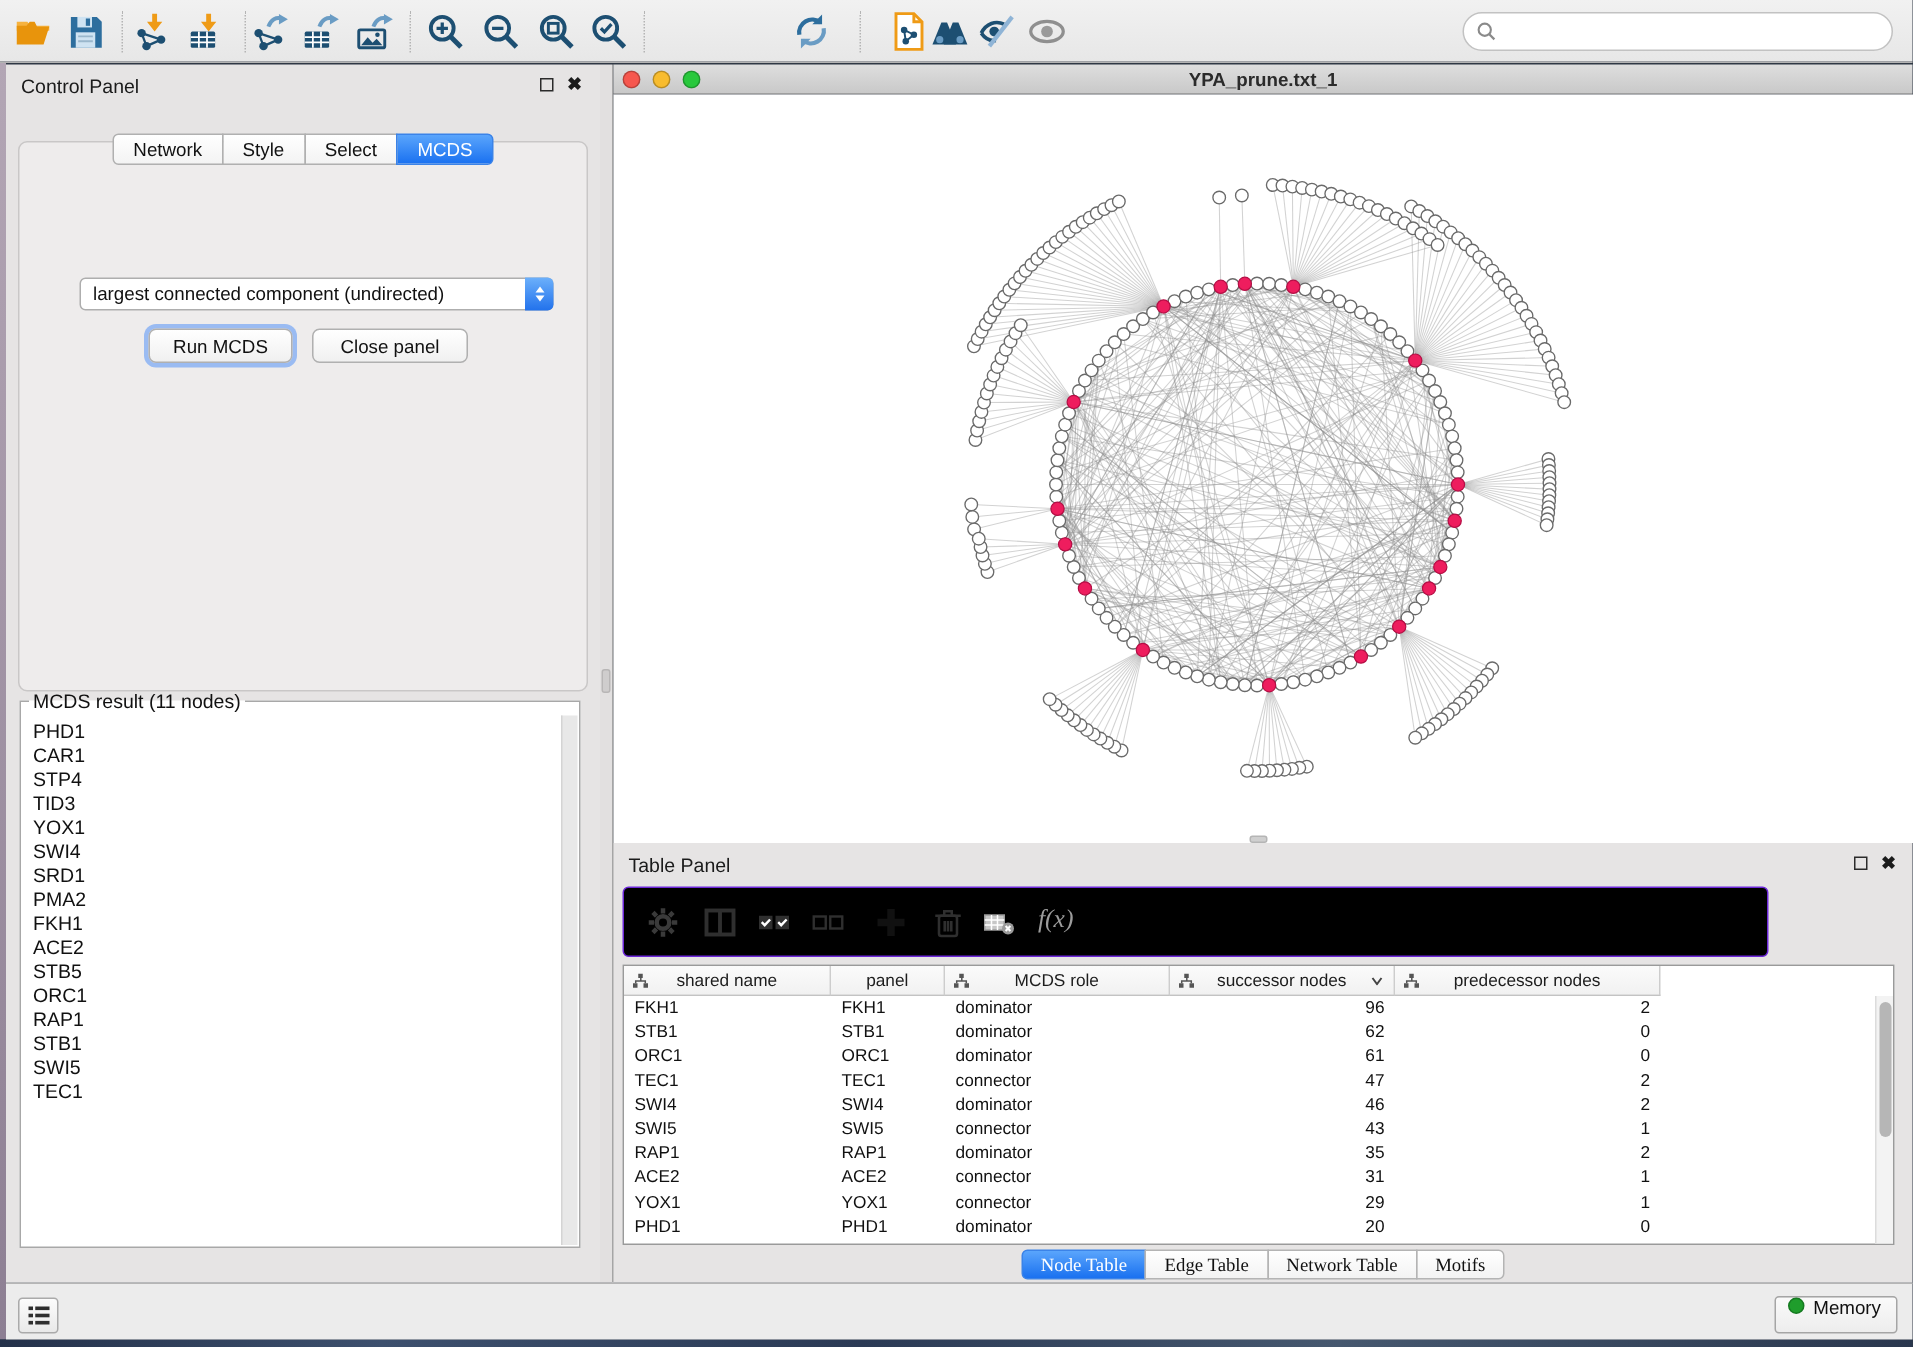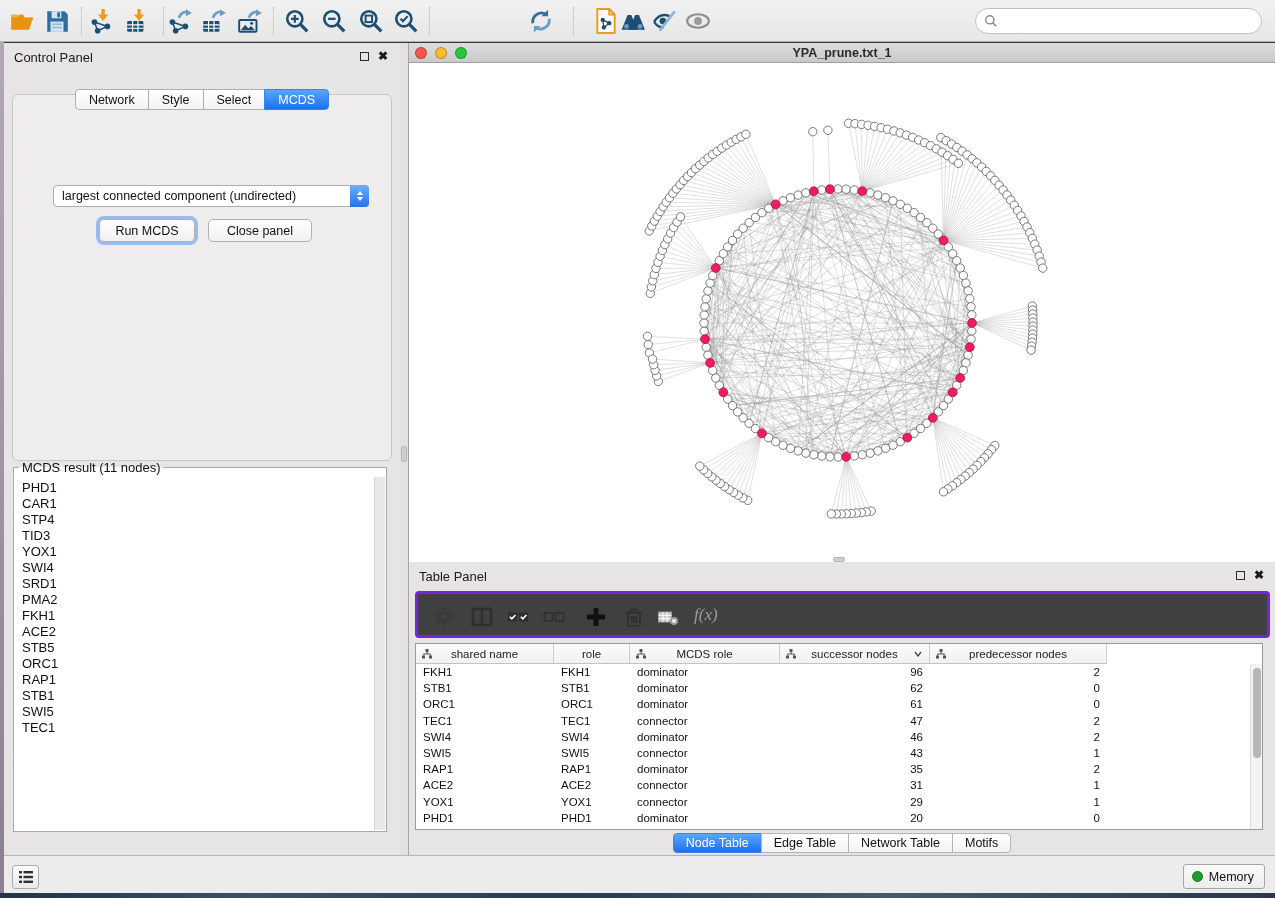--- a/index.html
+++ b/index.html
@@ -71,53 +71,53 @@
   #net-titlebar { position:absolute; left:0; top:0; width:100%; height:20px;
     background:linear-gradient(#dedede,#c9c9c9); border-bottom:1px solid #9f9f9f; }
   .tl { position:absolute; top:4px; width:12px; height:12px; border-radius:50%; border:0.5px solid rgba(0,0,0,.25); }
   #net-title { position:absolute; left:0; top:3px; width:100%; text-align:center; font-size:12.5px; font-weight:bold; color:#2b2b2b; }
   #net-canvas { position:absolute; left:0; top:20px; width:867px; height:499px; background:#fff; }
   #net-svg { position:absolute; left:0; top:0; }
 
   
   #table-panel { position:absolute; left:408px; top:562px; width:867px; height:293px; background:#e6e4e4; border-left:1px solid #a5a5a5; }
   #tp-btns { right:11px; }
-  #tp-toolbar { position:absolute; left:6px; top:29px; width:855px; height:47px; background:#404040;
-    border:3px solid #6d28d9; border-radius:4px; }
+  #tp-toolbar { position:absolute; left:6px; top:29px; width:764px; height:47px; background:#000000;
+    border:1px solid #6d28d9; border-radius:4px; }
   .tpi { position:absolute; top:11px; width:24px; height:24px; display:flex; align-items:center; justify-content:center; }
   .tpi svg { width:22px; height:22px; }
   #fx-label { position:absolute; left:276px; top:11px; font:italic 17px "Liberation Serif",serif; color:#9c9c9c; }
 
   #node-table { position:absolute; left:6px; top:81px; width:848px; height:187px; background:#fff; border:1px solid #9a9a9a; }
   #table-header { position:absolute; left:0; top:0; height:20px; display:flex; }
   .th-cell { position:relative; height:20px; background:linear-gradient(#fbfbfb,#f1f1f1); border-right:1px solid #cdcdcd;
     border-bottom:1px solid #c3c3c3; font-size:11.5px; color:#1d1d1d; display:flex; align-items:center; justify-content:center; }
   .th-icon { position:absolute; left:6px; top:5px; }
   .th-sort { position:absolute; right:7px; top:7px; }
   #table-body { position:absolute; left:0; top:20px; right:12px; bottom:0; overflow:hidden; }
   .t-row { display:flex; height:16.2px; align-items:center; }
   .t-cell { font-size:11.5px; color:#111; white-space:nowrap; overflow:hidden; }
   .t-left { padding-left:7px; text-align:left; }
   .t-right { padding-right:7px; text-align:right; }
   #table-vscroll { position:absolute; right:0; top:20px; bottom:0; width:12px; background:#f3f3f3; border-left:1px solid #dcdcdc; }
   #table-vscroll .thumb { position:absolute; left:1.5px; top:4px; width:8px; height:90px; background:#b6b6b6; border-radius:4px; }
 
-  #tp-tabs { position:absolute; left:0; top:271px; width:100%; display:flex; justify-content:center; }
+  #tp-tabs { position:absolute; left:0; top:271px; width:100%; display:flex; justify-content:center;font-family:Liberation Serif, serif; }
   .tp-tab { height:20px; padding:0 12px; background:linear-gradient(#ffffff,#f3f3f3); border:1px solid #b4b4b4;
     font-size:12.5px; color:#111; display:flex; align-items:center; margin-left:-1px; }
   .tp-tab:first-child { border-radius:4px 0 0 4px; margin-left:0; }
   .tp-tab:last-child { border-radius:0 4px 4px 0; }
   .tp-tab.active { background:linear-gradient(#5aa5fc,#1a71f0); border-color:#3b83e8; color:#fff; }
 
   
   #status-bar { position:absolute; left:4px; top:855px; width:1271px; height:38px; background:#ececec; border-top:1px solid #b5b5b5; }
   #statuslist-btn { position:absolute; left:8px; top:9px; width:27px; height:24px; background:linear-gradient(#fcfcfc,#e9e9e9);
     border:1px solid #aaa; border-radius:3px; display:flex; align-items:center; justify-content:center; }
   #memory-btn { position:absolute; right:10px; top:8px; height:25px; padding:0 10px 0 8px; background:linear-gradient(#fafafa,#ededed);
-    border:1px solid #a5a5a5; border-radius:3px; display:flex; align-items:center; gap:6px; font-size:12.5px; color:#111; }
+    border:1px solid #a5a5a5; border-radius:3px; display:flex; align-items:flex-start; gap:6px; font-size:12.5px; color:#111; }
   #memory-dot { width:11px; height:11px; border-radius:50%; background:#1f9d2c; border:1px solid #157a20; }
 </style>
 </head>
 <body>
 
 <div id="app">
   <div id="wp-left"></div>
   <div id="wp-bottom"></div>
 
   <div id="toolbar">
@@ -1127,21 +1127,21 @@
               <g fill="#555">
                 <rect x="3.5" y="0" width="3" height="3"></rect>
                 <rect x="0" y="6.5" width="3" height="3"></rect>
                 <rect x="7" y="6.5" width="3" height="3"></rect>
                 <path d="M4.7 3v1.5H1.3v2h1v-1h5.4v1h1v-2H5.7V3z"></path>
               </g>
             </svg>
             <span>shared name</span>
           </div>
           <div class="th-cell" style="width: 76px;">
-            <span>role</span>
+            <span>panel</span>
           </div>
           <div class="th-cell" style="width: 150px;">
             <svg class="th-icon" width="10" height="10" viewBox="0 0 10 10">
               <g fill="#555">
                 <rect x="3.5" y="0" width="3" height="3"></rect>
                 <rect x="0" y="6.5" width="3" height="3"></rect>
                 <rect x="7" y="6.5" width="3" height="3"></rect>
                 <path d="M4.7 3v1.5H1.3v2h1v-1h5.4v1h1v-2H5.7V3z"></path>
               </g>
             </svg>

